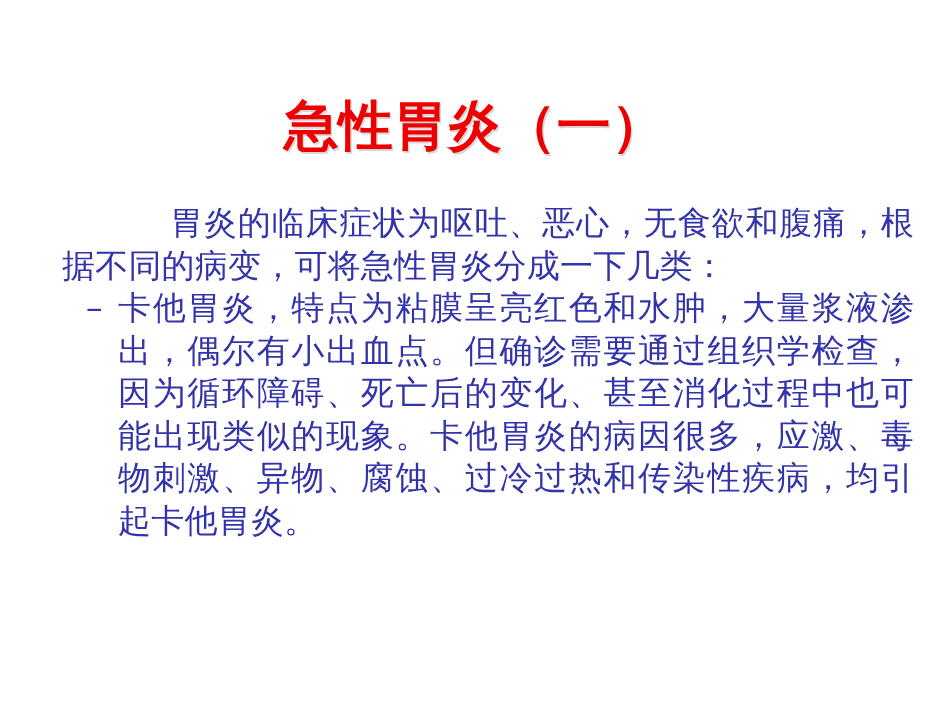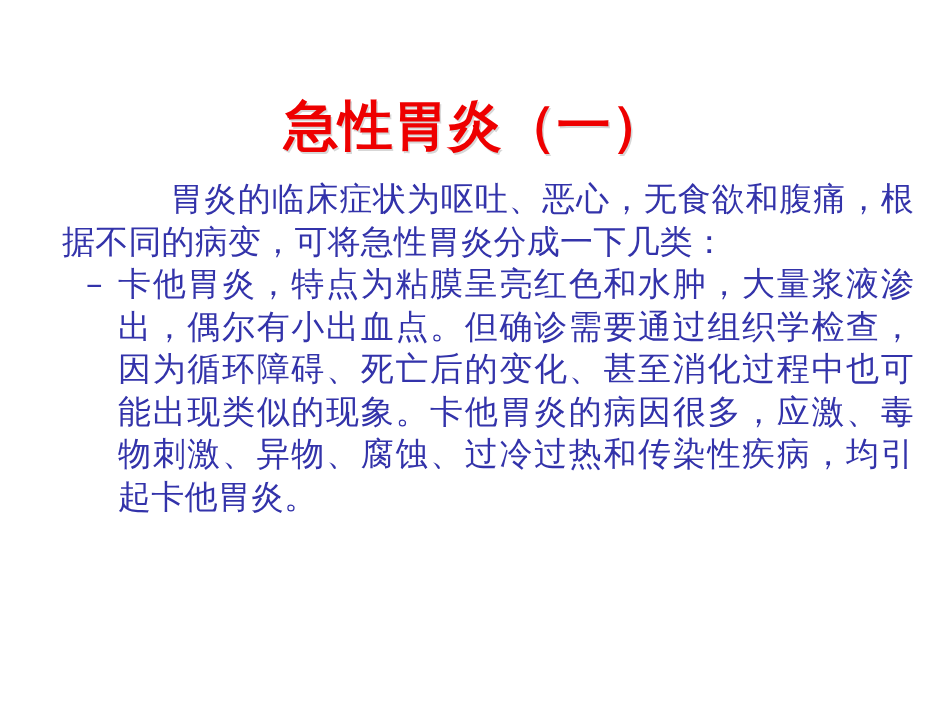--- a/index.html
+++ b/index.html
@@ -88,21 +88,21 @@
     display: block;
   }
 </style>
 </head>
 <body>
 
 <div id="slide" style="--slide-bg: #ffffff;">
 
   <h1 class="slide-title" style="color: rgb(238, 0, 0);">急性胃炎（一）</h1>
 
-  <div class="body-block" style="color: rgb(51, 51, 170);">
+  <div class="body-block" style="color: rgb(51, 51, 170); margin-top: 24px;">
 
     <p class="para-lead">胃炎的临床症状为呕吐、恶心，无食欲和腹痛，根据不同的病变，可将急性胃炎分成一下几类：</p>
 
     <ul class="bullet-list">
       <li class="bullet-item">
         <span class="bullet-marker">–</span>
         <span class="bullet-text">卡他胃炎，特点为粘膜呈亮红色和水肿，大量浆液渗出，偶尔有小出血点。但确诊需要通过组织学检查，因为循环障碍、死亡后的变化、甚至消化过程中也可能出现类似的现象。卡他胃炎的病因很多，应激、毒物刺激、异物、腐蚀、过冷过热和传染性疾病，均引起卡他胃炎。</span>
       </li>
     </ul>
 

